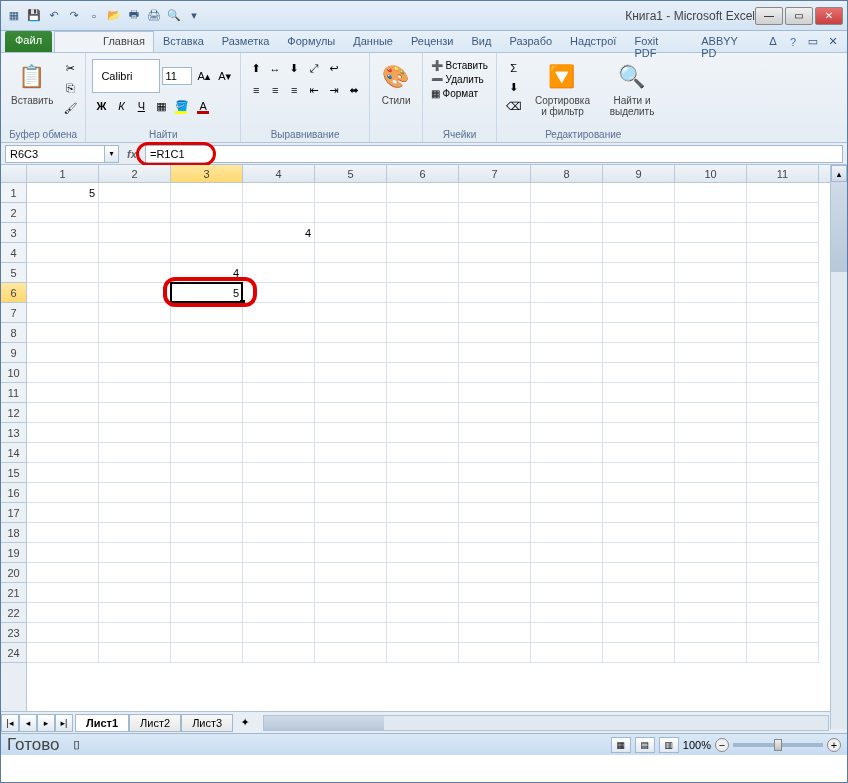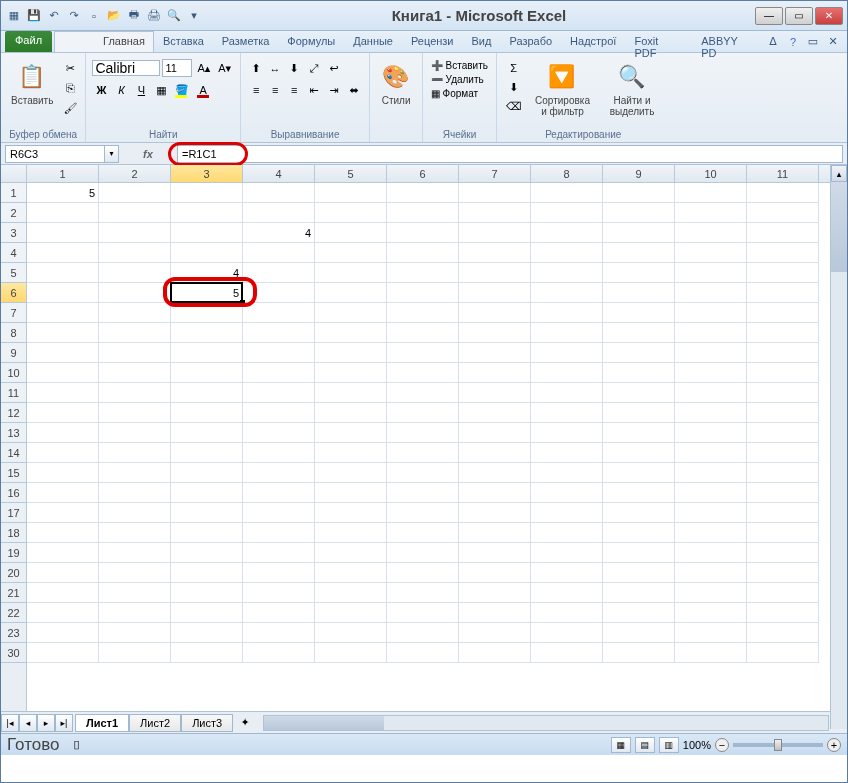--- a/index.html
+++ b/index.html
@@ -1,20 +1,20 @@
 <!DOCTYPE html>
 <html><head>
 <meta charset="utf-8">
 <style>
 * { box-sizing: border-box; margin: 0; padding: 0; }
 body { font-family: "Segoe UI", Tahoma, sans-serif; font-size: 11px; background: #fff; width: 848px; height: 783px; overflow: hidden; border: 1px solid #5a7ca0; position: relative; }
 .titlebar { height: 30px; background: linear-gradient(#e8f0f8, #d4e4f4); display: flex; align-items: center; padding: 0 4px; border-bottom: 1px solid #a0b8d0; }
 .qat { display: flex; gap: 2px; align-items: center; }
 .qat-btn { width: 18px; height: 18px; display: flex; align-items: center; justify-content: center; font-size: 11px; color: #3a5a80; cursor: pointer; }
-.title-text { flex: 1; text-align: center; font-size: 15px; color: #444; font-weight: bold; }
+.title-text { flex: 1; text-align: right; font-size: 12px; color: #444; }
 .win-controls { display: flex; gap: 2px; }
 .win-btn { width: 28px; height: 18px; border: 1px solid #888; background: linear-gradient(#f0f0f0,#d0d0d0); display: flex; align-items: center; justify-content: center; font-size: 10px; cursor: pointer; border-radius: 2px; }
 .win-btn.close { background: linear-gradient(#e87070,#c84040); color: #fff; }
 
 .ribbon-tabs { height: 22px; background: linear-gradient(#e8f0f8,#dae8f6); display: flex; padding-left: 4px; border-bottom: 1px solid #b0c4d8; }
 .file-tab { background: linear-gradient(#3a8a3a,#2a7a2a); color: #fff; padding: 3px 10px; font-size: 11px; cursor: pointer; border-radius: 2px 2px 0 0; margin-right: 2px; }
 .tab { padding: 3px 8px; font-size: 11px; color: #3a5a80; cursor: pointer; border: 1px solid transparent; border-bottom: none; }
 .tab.active { background: #f0f4f8; border-color: #b0c4d8; color: #444; padding-left: 48px; }
 .ribbon-help { margin-left: auto; display: flex; gap: 4px; padding-right: 6px; align-items: center; }
 .help-btn { width: 16px; height: 16px; color: #3a5a80; cursor: pointer; display: flex; align-items: center; justify-content: center; }
@@ -22,31 +22,31 @@
 .ribbon-body { height: 90px; background: linear-gradient(#f0f4f8,#e4ecf4); border-bottom: 1px solid #b0c4d8; display: flex; }
 .ribbon-group { border-right: 1px solid #c8d8e8; padding: 2px 6px; display: flex; flex-direction: column; justify-content: space-between; }
 .group-label { font-size: 10px; color: #5a7090; text-align: center; padding-top: 1px; }
 .group-content { display: flex; align-items: flex-start; gap: 4px; flex: 1; padding-top: 4px; }
 .big-btn { display: flex; flex-direction: column; align-items: center; gap: 2px; padding: 2px 4px; cursor: pointer; }
 .big-btn-icon { width: 32px; height: 32px; display: flex; align-items: center; justify-content: center; font-size: 22px; }
 .big-btn-label { font-size: 10px; color: #444; text-align: center; }
 .small-btns { display: flex; flex-direction: column; gap: 2px; }
 .small-btn { width: 18px; height: 18px; display: flex; align-items: center; justify-content: center; cursor: pointer; font-size: 11px; }
 .font-row { display: flex; gap: 2px; align-items: center; margin-bottom: 2px; }
-.font-select { width: 68px; height: 16px; border: 1px solid #a0b8d0; background: #fff; font-size: 14px; padding: 0 2px; }
+.font-select { width: 68px; height: 34px; border: 1px solid #a0b8d0; background: #fff; font-size: 11px; padding: 0 8px; }
 .size-select { width: 30px; height: 18px; border: 1px solid #a0b8d0; background: #fff; font-size: 11px; padding: 0 2px; }
 .tool-btn { min-width: 18px; height: 18px; border: 1px solid transparent; display: flex; align-items: center; justify-content: center; cursor: pointer; font-size: 11px; padding: 0 2px; }
 .align-grid { display: grid; grid-template-columns: repeat(3, 18px); gap: 1px; }
 .cells-col { display: flex; flex-direction: column; gap: 1px; }
 .cells-btn { display: flex; align-items: center; gap: 2px; font-size: 10px; cursor: pointer; padding: 1px 2px; white-space: nowrap; }
 
 .formula-bar { height: 22px; background: #e8eef4; display: flex; align-items: center; border-bottom: 1px solid #b0c4d8; padding: 0 4px; position: relative; }
 .name-box { width: 100px; height: 18px; border: 1px solid #a0b8d0; background: #fff; font-size: 11px; padding: 0 4px; display: flex; align-items: center; }
 .name-dd { width: 14px; height: 18px; border: 1px solid #a0b8d0; border-left: none; background: linear-gradient(#fff,#e0e8f0); display: flex; align-items: center; justify-content: center; font-size: 8px; cursor: pointer; }
-.fx-btns { display: flex; margin: 0 20px; gap: 2px; font-weight: bold; }
+.fx-btns { display: flex; margin: 0 4px; gap: 2px; font-weight: bold; }
 .fx-btn { width: 18px; height: 18px; display: flex; align-items: center; justify-content: center; cursor: pointer; font-size: 11px; color: #666; font-style: italic; }
 .formula-input { flex: 1; height: 18px; border: 1px solid #a0b8d0; background: #fff; font-size: 11px; padding: 0 4px; display: flex; align-items: center; position: relative; }
 .red-oval-fb { position: absolute; left: -10px; top: -4px; width: 80px; height: 24px; border: 3px solid #e00000; border-radius: 12px; pointer-events: none; }
 
 .grid-area { position: relative; height: 568px; overflow: hidden; background: #fff; display: flex; flex-direction: column; }
 .col-headers { display: flex; height: 18px; background: linear-gradient(#f0f4f8,#e0e8f0); border-bottom: 1px solid #b8c8d8; }
 .corner { width: 26px; border-right: 1px solid #b8c8d8; background: linear-gradient(#f0f4f8,#e0e8f0); }
 .col-h { width: 72px; border-right: 1px solid #b8c8d8; display: flex; align-items: center; justify-content: center; font-size: 11px; color: #444; cursor: pointer; }
 .col-h.sel { background: linear-gradient(#ffe8a0,#ffd870); }
 .grid-body { flex: 1; display: flex; overflow: hidden; }
@@ -290,21 +290,21 @@
         <div class="row-h">14</div>
         <div class="row-h">15</div>
         <div class="row-h">16</div>
         <div class="row-h">17</div>
         <div class="row-h">18</div>
         <div class="row-h">19</div>
         <div class="row-h">20</div>
         <div class="row-h">21</div>
         <div class="row-h">22</div>
         <div class="row-h">23</div>
-        <div class="row-h">30</div>
+        <div class="row-h">24</div>
       </div>
     <div class="cells" id="cells-area">
       <div class="sel-cell" style="left:143px;top:99px;width:73px;height:21px"></div>
       <div class="sel-handle" style="left:213px;top:117px"></div>
       <div class="red-oval-cell" style="left:136px;top:94px;width:94px;height:30px"></div>
     <div class="cell-row">
           <div class="cell">5</div>
           <div class="cell"></div>
           <div class="cell"></div>
           <div class="cell"></div>

